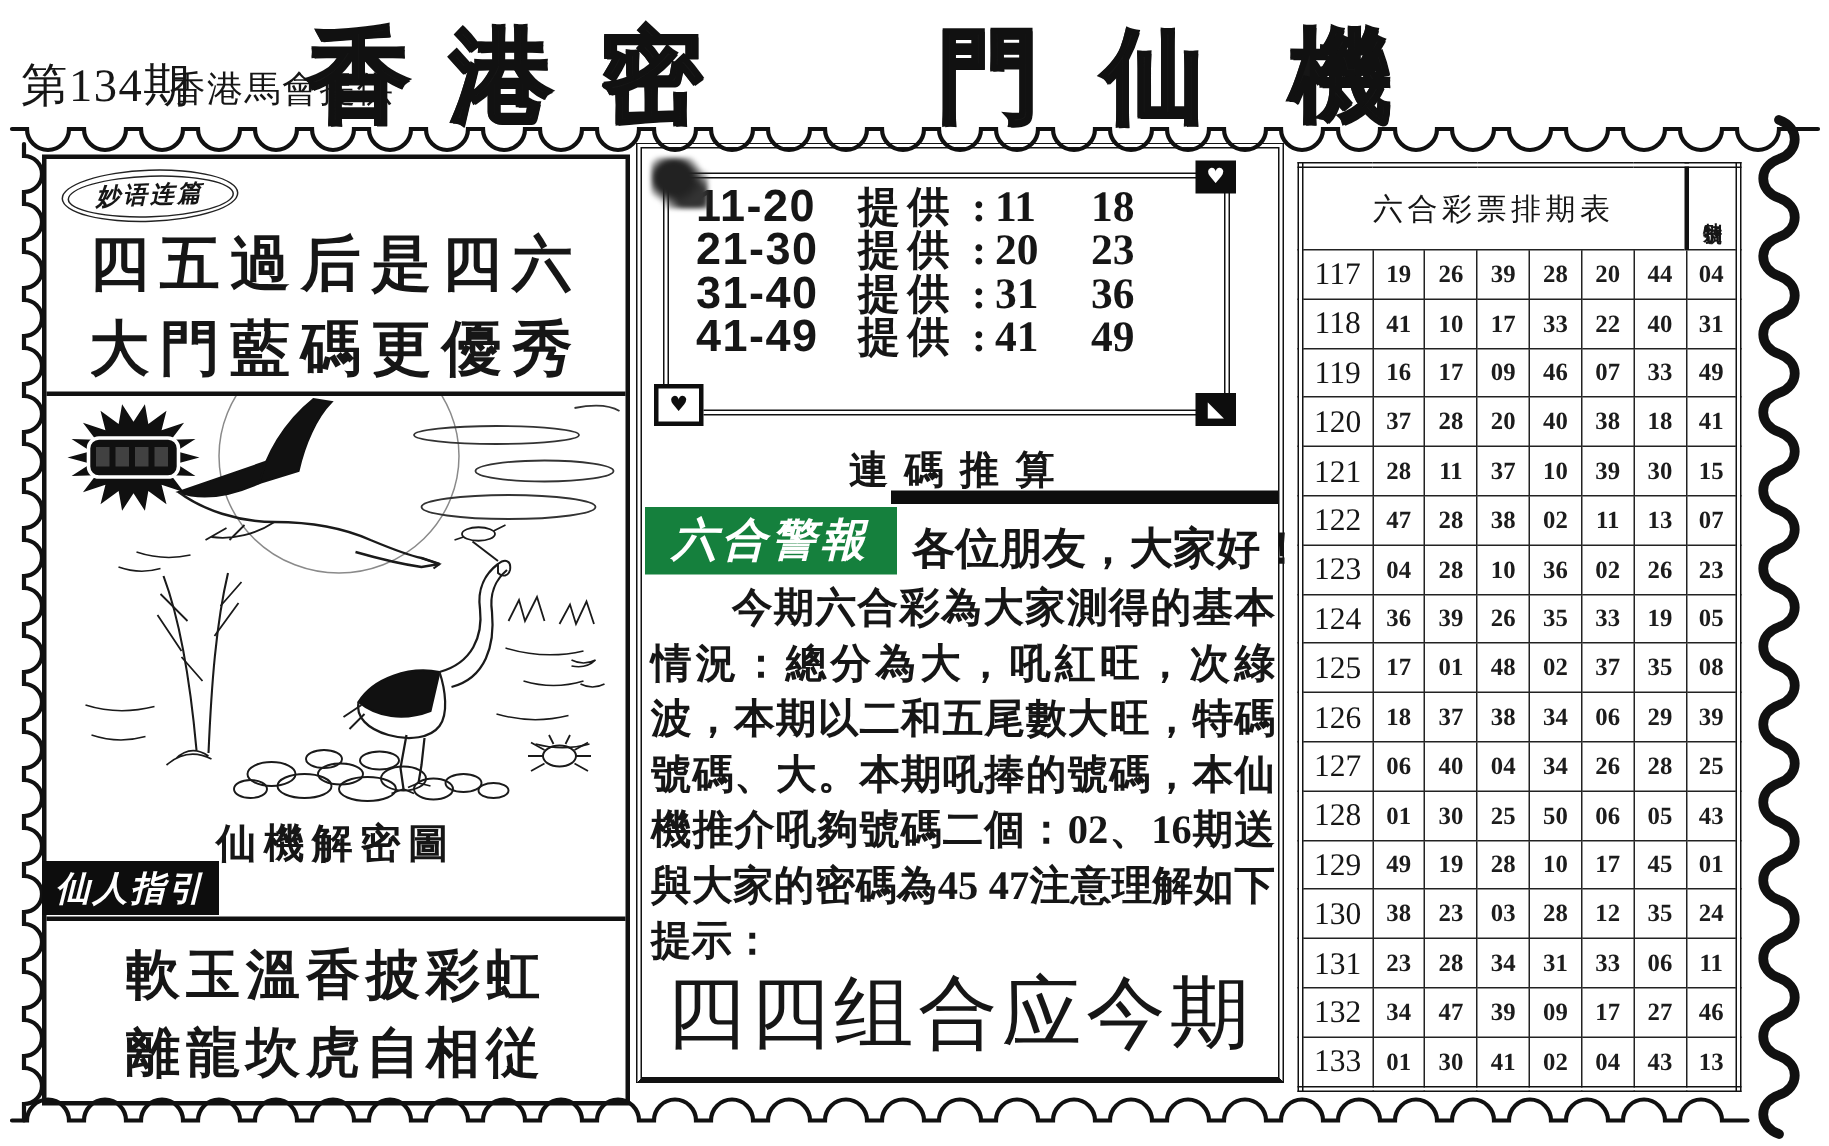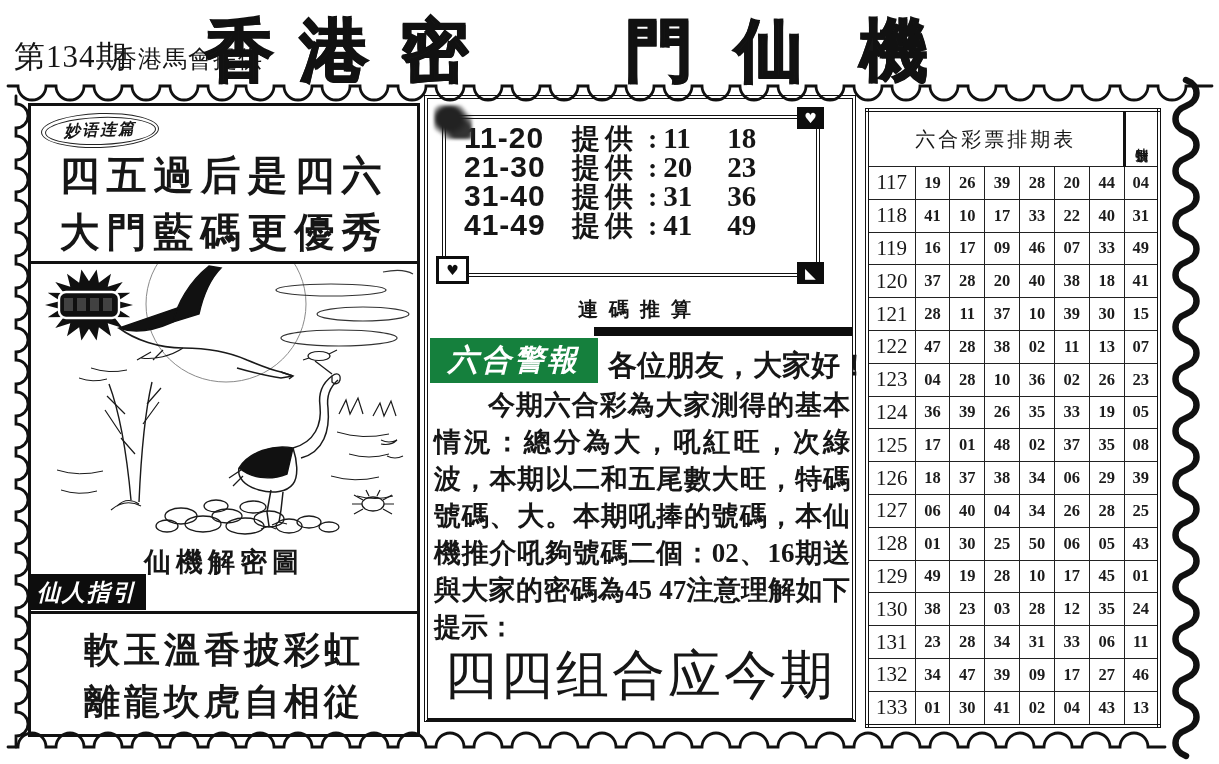--- a/index.html
+++ b/index.html
@@ -56,21 +56,21 @@
   .prov-colon{font-size:28px;font-weight:bold;padding:0 6px 0 10px;}
   .prov-val{display:inline-block;width:64px;font-size:29px;font-weight:600;}
   .corner{position:absolute;width:27px;height:22px;display:flex;align-items:center;justify-content:center;
           font-family:"DejaVu Sans",sans-serif;font-size:14px;line-height:1;}
   .corner.dark{background:#0d0d0d;color:#fff;}
   .corner.light{background:#fff;color:#0d0d0d;border:3px solid #0d0d0d;}
   .c-tr{right:-8px;top:-12px;} .c-bl{left:-10px;bottom:-11px;} .c-br{right:-8px;bottom:-11px;}
   .smudge{position:absolute;left:-12px;top:-14px;width:38px;height:34px;filter:blur(1.5px);
           background:radial-gradient(ellipse at 40% 40%,#222 0 38%,transparent 62%),
                      radial-gradient(ellipse at 70% 75%,#333 0 25%,transparent 55%);}
-  .series-title{position:absolute;left:0;top:197px;width:100%;text-align:center;font-size:20px;
+  .series-title{position:absolute;left:0;top:197px;width:100%;text-align:center;font-size:26px;
                 font-weight:bold;letter-spacing:11px;}
   .alert-topbar{position:absolute;left:166px;top:228px;width:258px;height:9px;background:#0d0d0d;}
   .alert-label{position:absolute;left:2px;top:239px;width:168px;height:45px;background:#15803d;color:#fff;
                font-size:30px;font-weight:bold;font-style:italic;letter-spacing:3px;
                display:flex;align-items:center;justify-content:center;}
   .alert-greeting{position:absolute;left:180px;top:247px;font-size:29px;font-weight:bold;white-space:nowrap;}
   .alert-body{position:absolute;left:6px;top:288px;width:416px;font-size:27px;font-weight:600;
               line-height:37px;text-align:justify;text-indent:2em;}
   .mid-slogan{position:absolute;left:0;bottom:6px;width:100%;text-align:center;font-size:53px;
               letter-spacing:3px;white-space:nowrap;}

